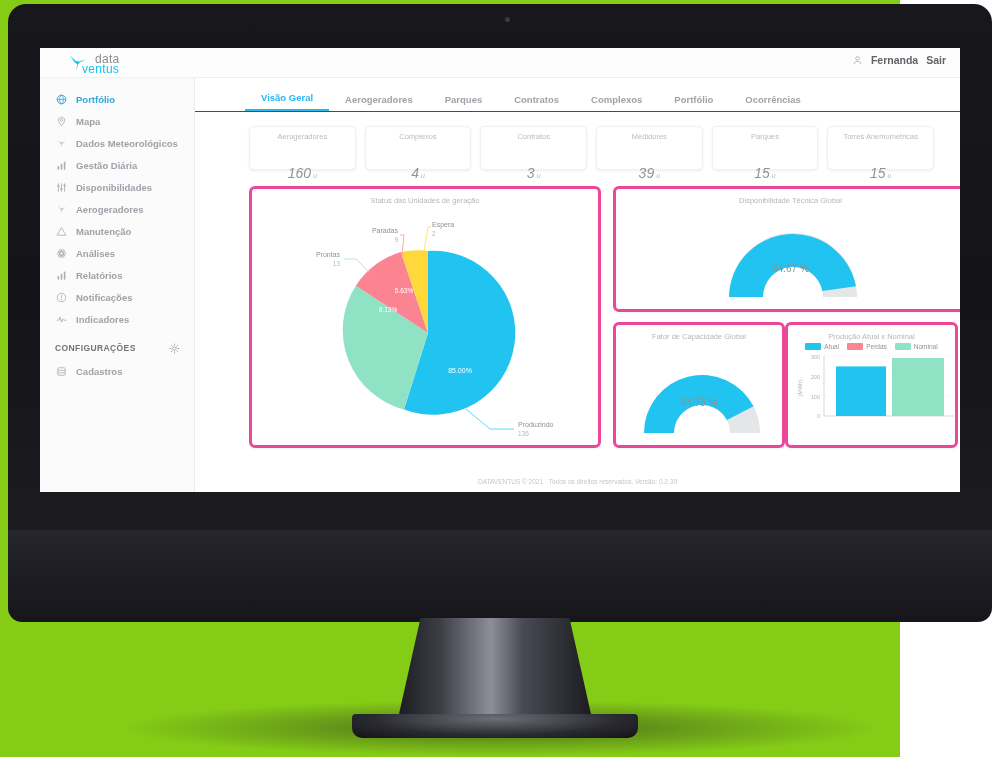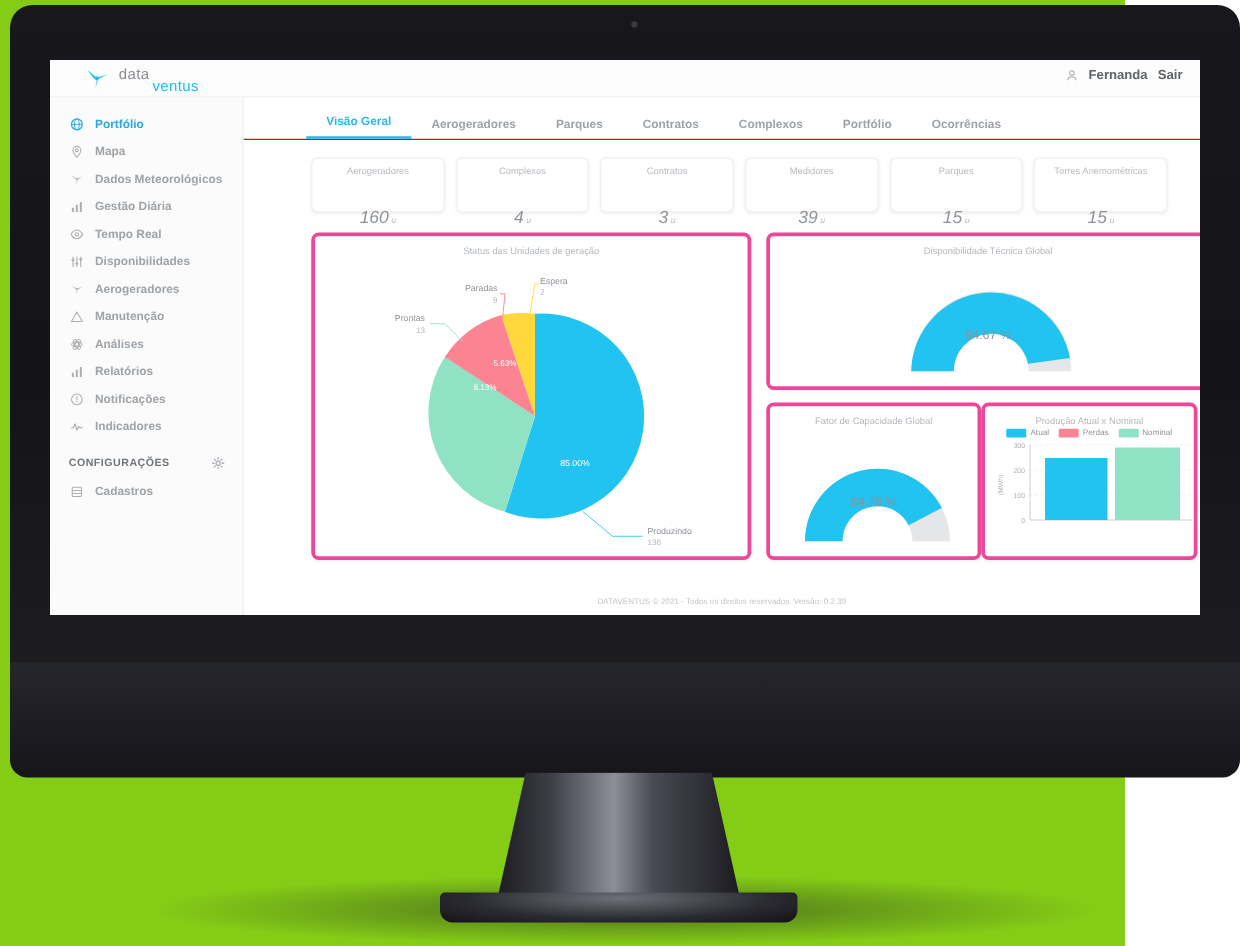--- a/index.html
+++ b/index.html
@@ -48,21 +48,21 @@
     background: #ffffff; overflow: hidden;
   }
 
   
   .topbar {
     position: absolute; left: 0; top: 0; width: 920px; height: 30px;
     background: #fdfdfd; border-bottom: 1px solid #f0f0f0;
   }
   .logo { position: absolute; left: 25px; top: 3px; width: 70px; height: 26px; }
   .logo-text-a { position:absolute; left:30px; top:1px; font-size:12px; color:#8a8d91; letter-spacing:.3px; }
-  .logo-text-b { position:absolute; left:17px; top:11px; font-size:12px; color:#19c0f0; letter-spacing:.3px;margin-left:40px; }
+  .logo-text-b { position:absolute; left:17px; top:11px; font-size:12px; color:#19c0f0; letter-spacing:.3px; }
   .logo-mark { position:absolute; left:2px; top:2px; width:22px; height:20px; }
 
   .user-area { position: absolute; right: 14px; top: 6px; display:flex; align-items:center; gap:8px;text-align:center; }
   .user-icon { width: 11px; height: 11px; color:#9aa0a6; }
   .user-name { font-size: 10.5px; color: #5f6368; font-weight: bold; }
   .logout { font-size: 10.5px; color: #5f6368; font-weight: bold; cursor:pointer; }
 
   
   .sidebar {
     position: absolute; left: 0; top: 30px; width: 155px; height: 414px;
@@ -219,29 +219,20 @@
         <span class="nav-ico">
           <svg viewBox="0 0 16 16">
               <rect x="2.2" y="9" width="2.3" height="5" fill="#a9aeb3"></rect>
               <rect x="6.8" y="5.6" width="2.3" height="8.4" fill="#a9aeb3"></rect>
               <rect x="11.4" y="2.4" width="2.3" height="11.6" fill="#a9aeb3"></rect>
             </svg>
         </span>
         <span>Gestão Diária</span>
       </div>
 
-      <div class="nav-item">
-        <span class="nav-ico">
-          <svg viewBox="0 0 16 16">
-              <path d="M1.2 8c2-3.4 4.3-5 6.8-5s4.8 1.6 6.8 5c-2 3.4-4.3 5-6.8 5s-4.8-1.6-6.8-5z" fill="none" stroke="#a9aeb3" stroke-width="1.2"></path>
-              <circle cx="8" cy="8" r="2" fill="none" stroke="#a9aeb3" stroke-width="1.2"></circle>
-            </svg>
-        </span>
-        <span>Tempo Real</span>
-      </div>
 
       <div class="nav-item">
         <span class="nav-ico">
           <svg viewBox="0 0 16 16">
               <line x1="3.5" y1="2" x2="3.5" y2="14" stroke="#a9aeb3" stroke-width="1.3"></line>
               <line x1="8" y1="2" x2="8" y2="14" stroke="#a9aeb3" stroke-width="1.3"></line>
               <line x1="12.5" y1="2" x2="12.5" y2="14" stroke="#a9aeb3" stroke-width="1.3"></line>
               <rect x="1.8" y="5" width="3.4" height="2" fill="#a9aeb3"></rect>
               <rect x="6.3" y="9" width="3.4" height="2" fill="#a9aeb3"></rect>
               <rect x="10.8" y="4" width="3.4" height="2" fill="#a9aeb3"></rect>

